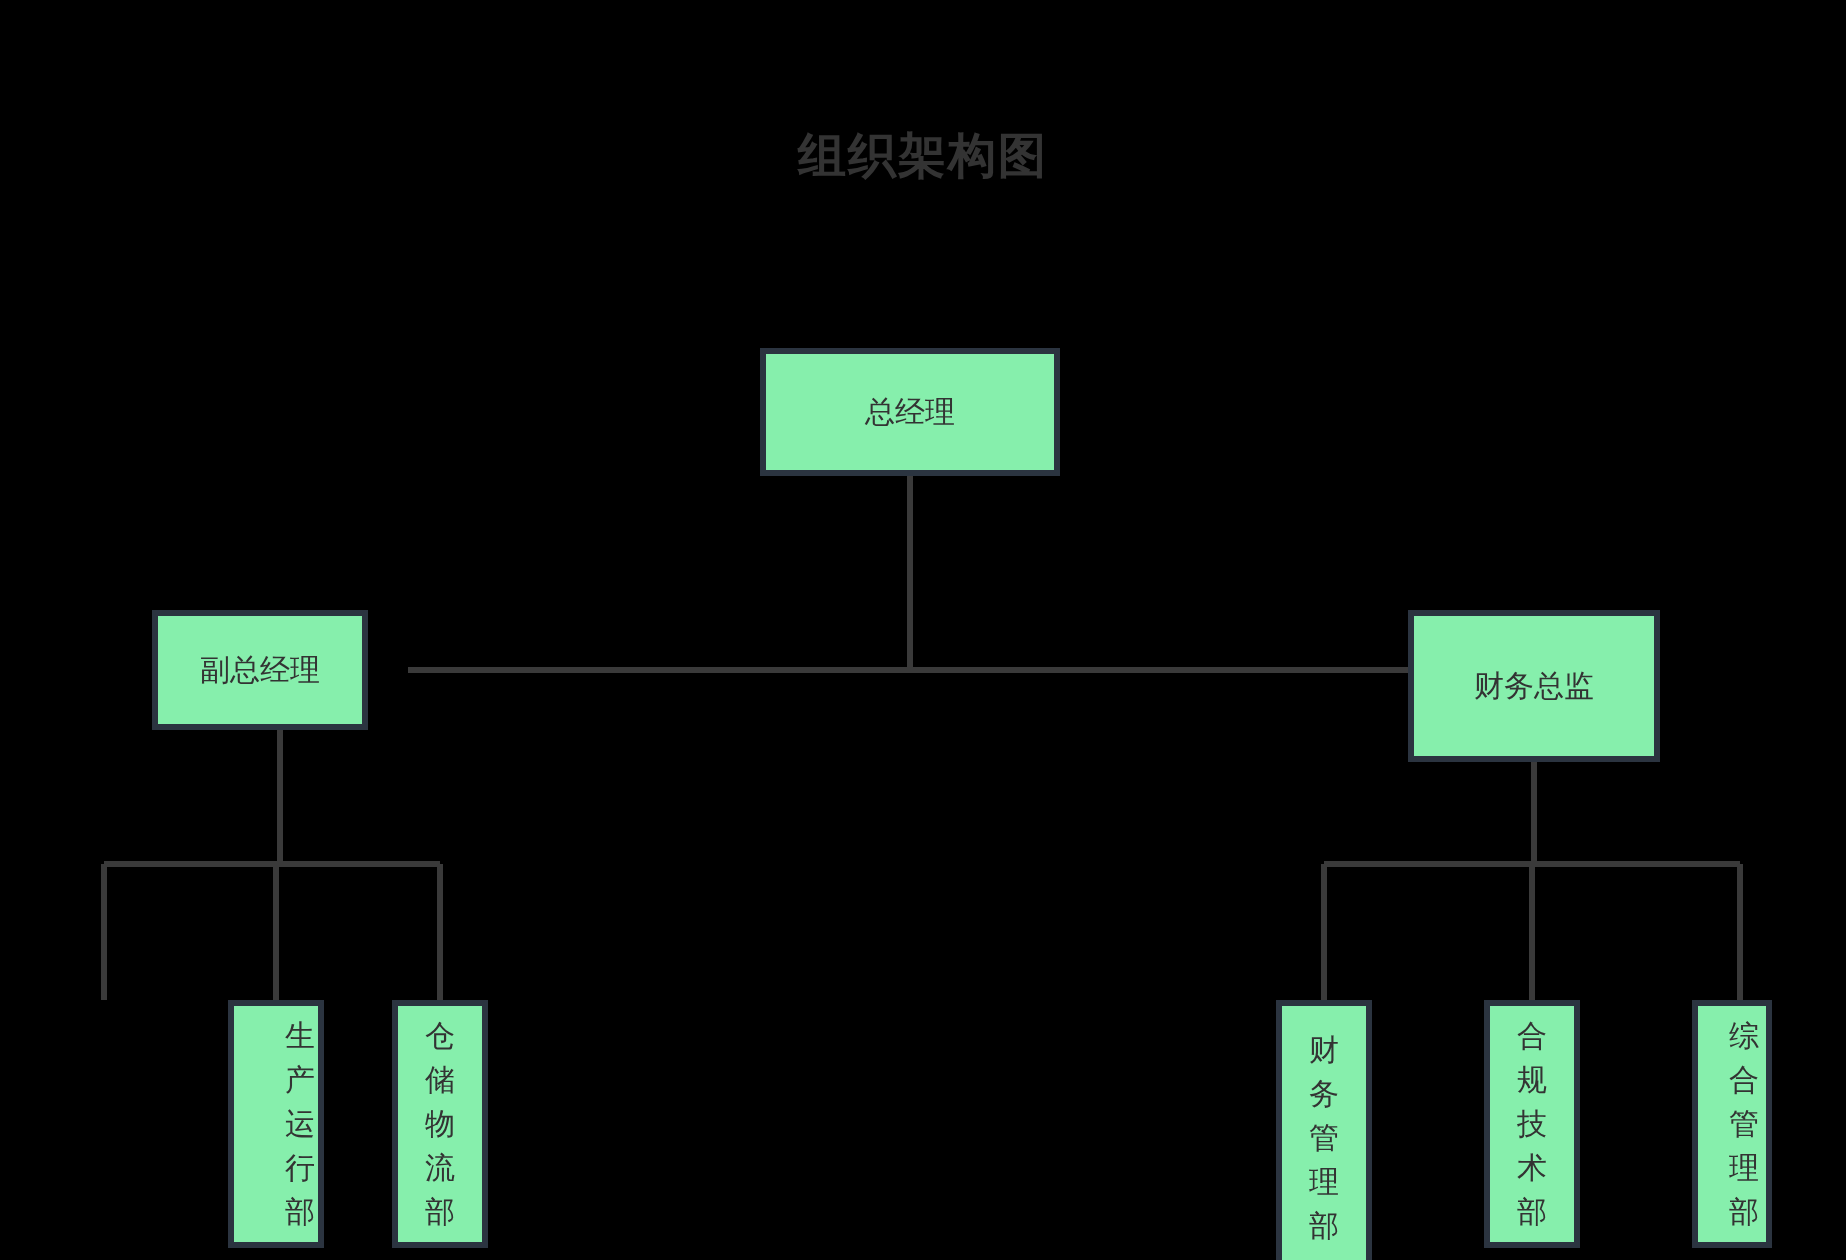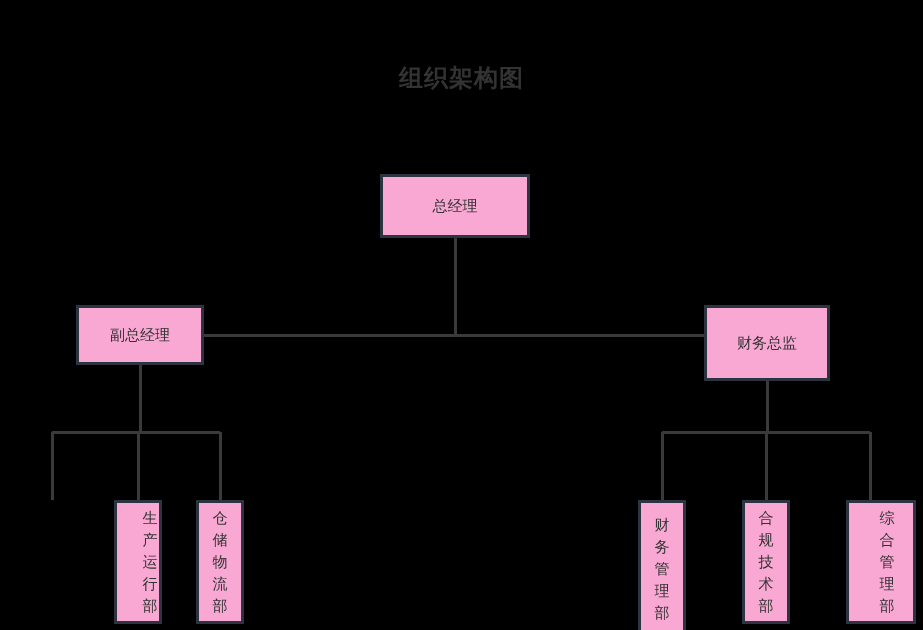--- a/index.html
+++ b/index.html
@@ -42,21 +42,21 @@
     line-height: 32px;
     font-weight: bold;
     color: #333333;
     letter-spacing: 1px;
     white-space: nowrap;
   }
 
   .node {
     position: absolute;
     box-sizing: border-box;
-    background: #f9a8d4;
+    background: #86efac;
     border: 3px solid #2b3440;
     display: flex;
     align-items: center;
     justify-content: center;
     color: #333333;
     font-size: 15px;
     line-height: 22px;
     text-align: center;
     z-index: 2;
   }
@@ -75,32 +75,32 @@
     width: 17px;
     word-break: break-all;
     white-space: normal;
     padding: 0;
   }
 
   
   .n-gm      { left: 380px; top: 150px; width: 150px; height: 64px; }
 
   
-  .n-dgm     { left: 76px;  top: 281px; width: 128px; height: 60px; }
+  .n-dgm     { left: 76px;  top: 281px; width: 108px; height: 60px; }
   .n-cfo     { left: 704px; top: 281px; width: 126px; height: 76px; }
 
   
   .n-l1      { left: 28px;  top: 476px; width: 48px; height: 124px; }
   .n-l2      { left: 114px; top: 476px; width: 48px; height: 124px; padding-left: 24px; }
   .n-l3      { left: 196px; top: 476px; width: 48px; height: 124px; }
 
   
   .n-r1      { left: 638px; top: 476px; width: 48px; height: 137px; }
   .n-r2      { left: 742px; top: 476px; width: 48px; height: 124px; }
-  .n-r3      { left: 846px; top: 476px; width: 70px; height: 124px; padding-left: 12px; }
+  .n-r3      { left: 846px; top: 476px; width: 40px; height: 124px; padding-left: 12px; }
 </style>
 </head>
 <body>
 
 <div id="chart-root">
 
   <div class="chart-title">组织架构图</div>
 
   <svg id="connectors" viewBox="0 0 923 630" width="923" height="630" xmlns="http://www.w3.org/2000/svg">
     <g stroke="#3a3a3a" stroke-width="3" fill="none" shape-rendering="crispEdges">

